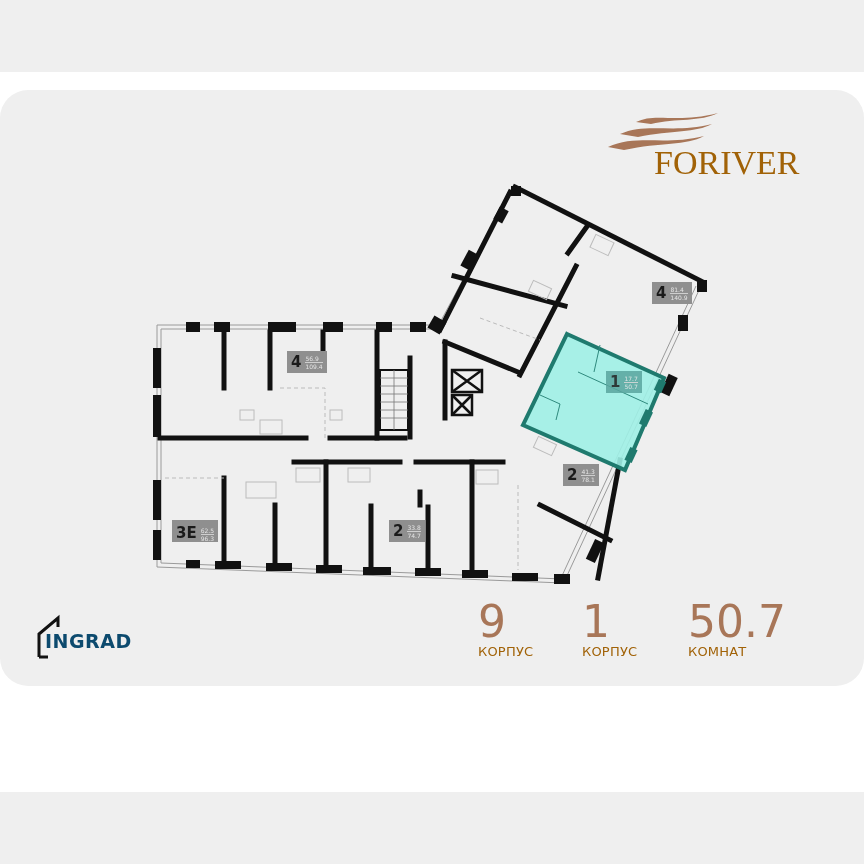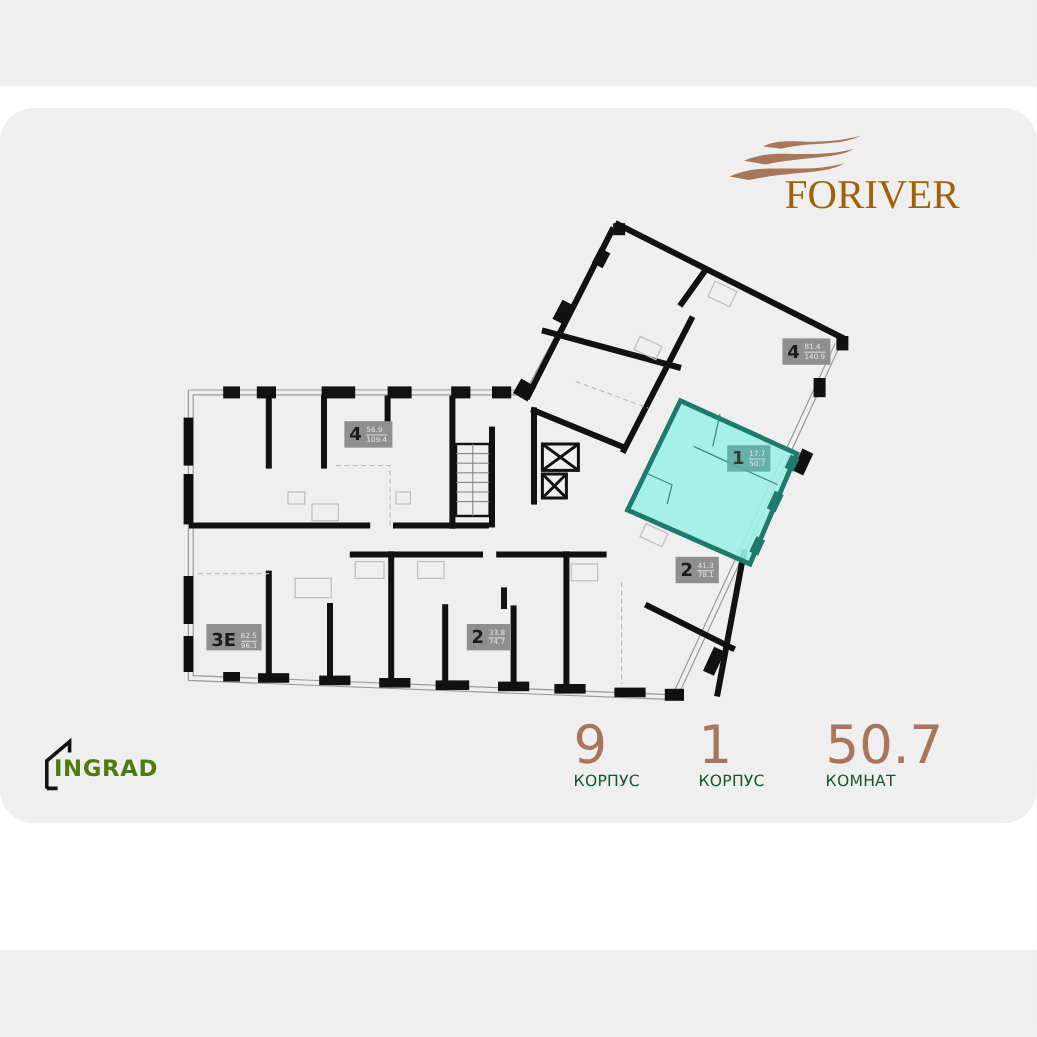--- a/index.html
+++ b/index.html
@@ -30,30 +30,30 @@
       position: absolute; background: #8f8f8f; display: flex; align-items: center;
       padding: 0 4px; height: 22px; box-sizing: border-box;
     }
     .apt-label.active { background: #5aa69f; opacity: 0.85; }
     .apt-rooms { font-family: "DejaVu Sans", sans-serif; font-weight: bold; font-size: 15px; color: #1a1a1a; margin-right: 4px; }
     .apt-areas { display: flex; flex-direction: column; font-size: 6px; line-height: 7px; color: #e4e4e4; }
     .apt-areas span:first-child { border-bottom: 1px solid #cfcfcf; }
     .ingrad { position: absolute; left: 36px; top: 612px; width: 100px; height: 48px; }
     .ingrad-text {
       position: absolute; left: 9px; top: 18px;
-      font-family: "DejaVu Sans", sans-serif; font-weight: bold; font-size: 19px; color: #4d7c0f;
+      font-family: "DejaVu Sans", sans-serif; font-weight: bold; font-size: 19px; color: #0c4a6e;
       letter-spacing: 0.5px;
     }
     .stat { position: absolute; top: 598px; text-align: left; }
     .stat-value {
       font-family: "DejaVu Sans", sans-serif; font-size: 44px; color: #a87658;
       line-height: 48px; font-weight: normal;
     }
     .stat-label {
-      font-family: "DejaVu Sans", sans-serif; font-size: 13px; color: #14532d;
+      font-family: "DejaVu Sans", sans-serif; font-size: 13px; color: #a16207;
       letter-spacing: 0.2px; margin-top: -2px;
     }
   </style>
 </head>
 <body>
 
 <div class="band-top"></div>
 <div class="band-white"></div>
 <div class="band-bottom"></div>
 

